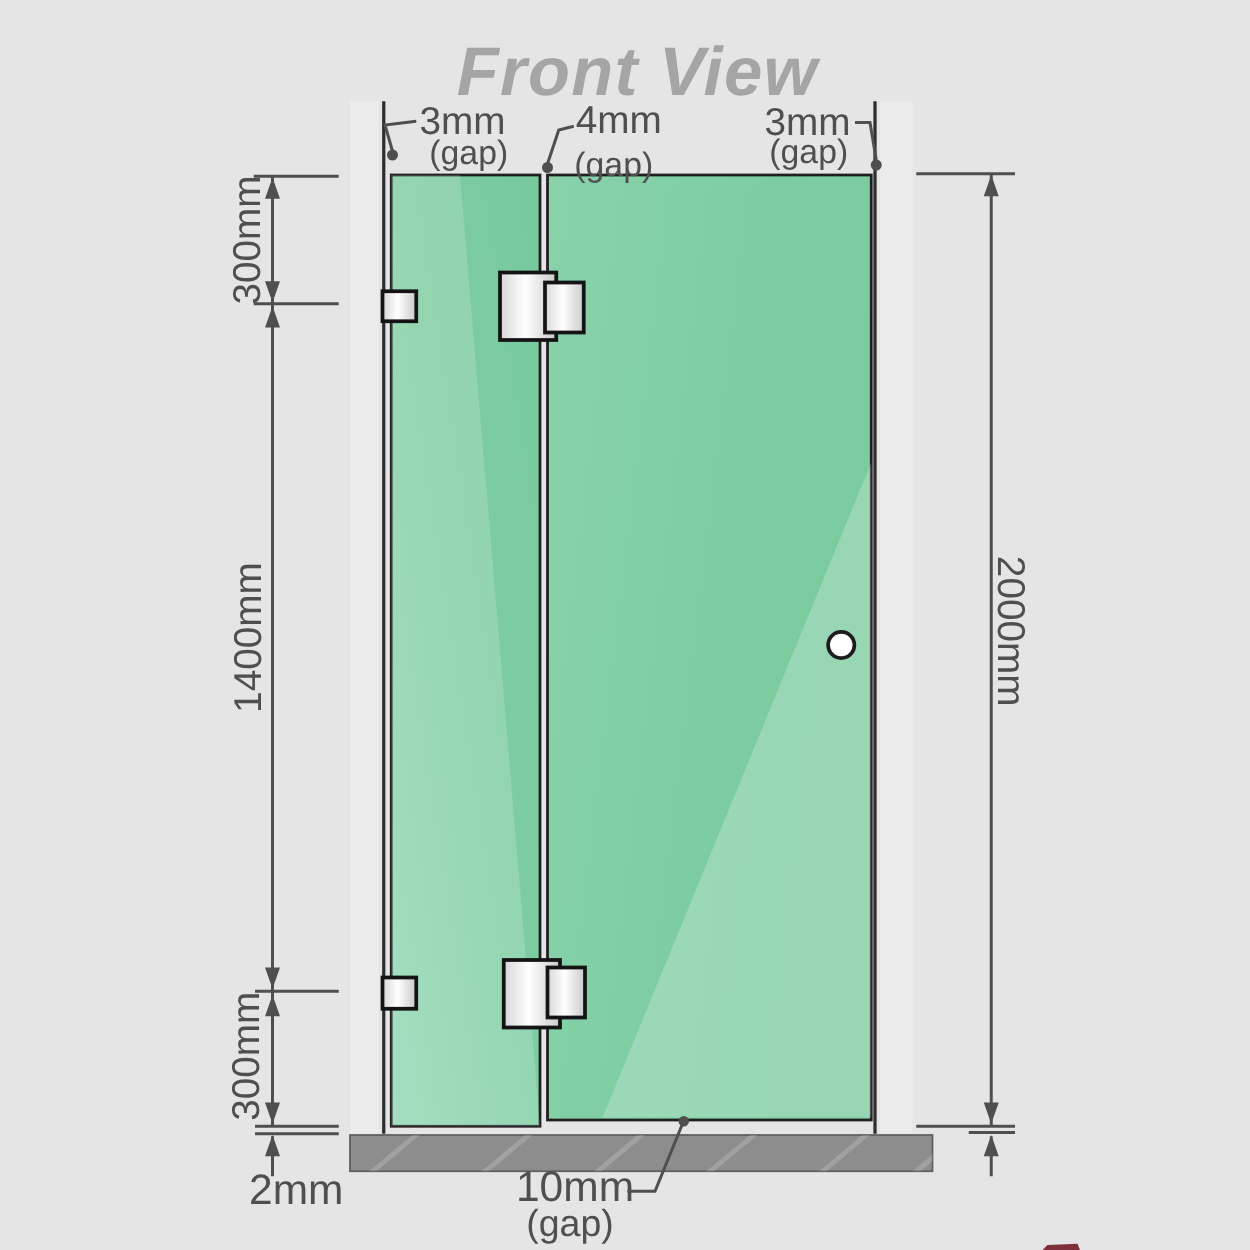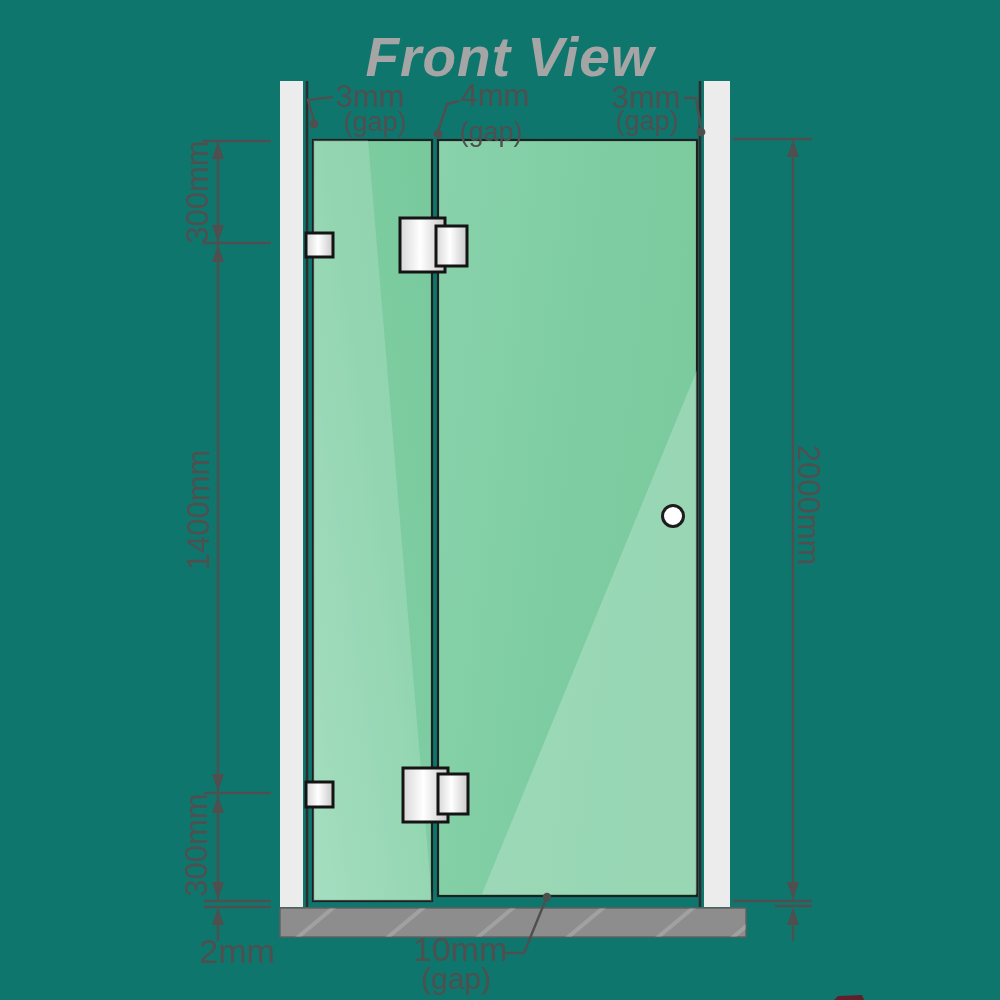--- a/index.html
+++ b/index.html
@@ -1,16 +1,16 @@
 <!DOCTYPE html>
 <html><head>
 <meta charset="utf-8">
 <style>
   html,body{margin:0;padding:0;background:#ffffff;}
-  .stage{position:relative;width:1000px;height:1000px;background:#0f766e;overflow:hidden;
+  .stage{position:relative;width:1000px;height:1000px;background:#e5e5e5;overflow:hidden;
          font-family:"Liberation Sans", sans-serif;}
   svg{display:block;}
   .title-text{font-family:"Liberation Sans", sans-serif;font-weight:bold;font-style:italic;
               font-size:55px;letter-spacing:1px;}
   .dim-label{font-size:31px;fill:#4f4f4f;}
   .gap-label{font-size:27px;fill:#4f4f4f;}
   .big-label{font-size:34px;fill:#4f4f4f;}
   .gap-label-lg{font-size:30px;fill:#4f4f4f;}
   .dim-stroke{stroke:#4f4f4f;stroke-width:2.4;fill:none;}
   .arr{fill:#4f4f4f;stroke:none;}

